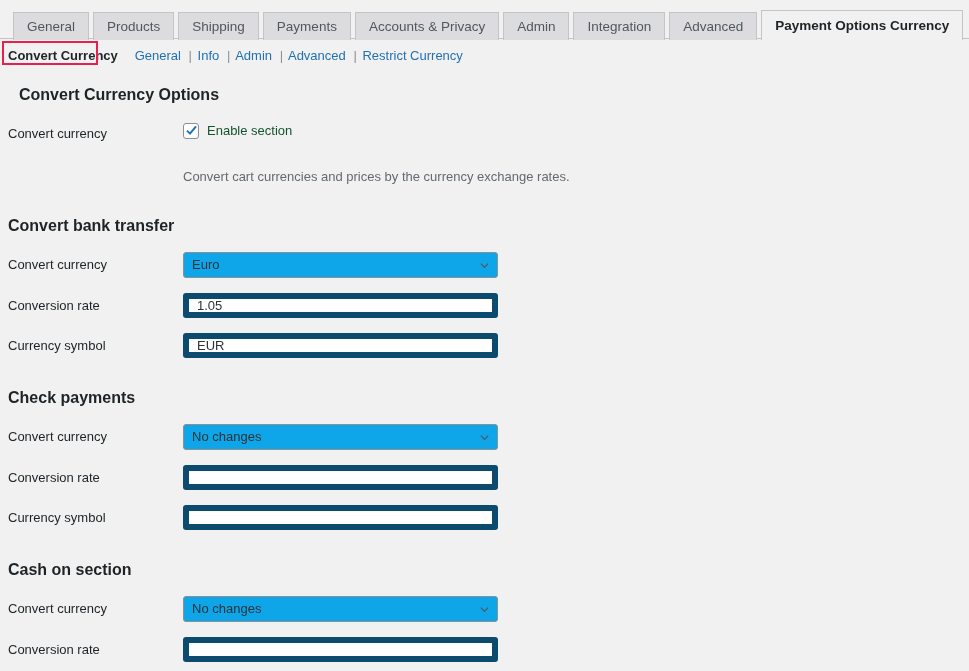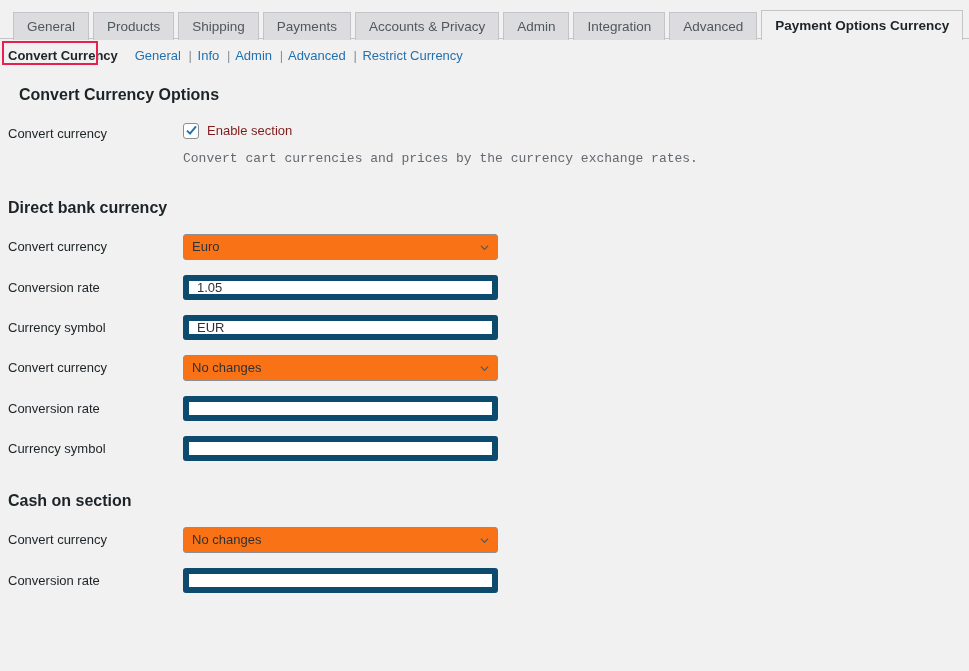--- a/index.html
+++ b/index.html
@@ -159,21 +159,21 @@
     position: relative;
     width: 315px;
     height: 26px;
   }
   .wc-select {
     width: 315px;
     height: 26px;
     box-sizing: border-box;
     border: 1px solid #8c8f94;
     border-radius: 3px;
-    background: #f97316;
+    background: #0ea5e9;
     color: #2c3338;
     font-family: "Liberation Sans", sans-serif;
     font-size: 13px;
     padding: 0 28px 0 8px;
     line-height: 24px;
     white-space: nowrap;
     overflow: hidden;
     cursor: pointer;
   }
   .chevron {
@@ -206,29 +206,28 @@
   .wc-checkbox svg {
     position: absolute;
     left: 1px;
     top: 0px;
     width: 13px;
     height: 13px;
   }
   .checkbox-label {
     margin-left: 8px;
     font-size: 13px;
-    color: #7f1d1d;
+    color: #14532d;
     cursor: pointer;
   }
   .field-desc {
-    margin-top: 10px;
+    margin-top: 28px;
     font-size: 13px;
     color: #646970;
     line-height: 1.5;
-    font-family: Liberation Mono, monospace;
   }
 </style>
 </head>
 <body>
 
 <div class="tab-bar">
   <div class="tab-strip">
     <div class="tab">General</div>
     <div class="tab">Products</div>
     <div class="tab">Shipping</div>
@@ -268,21 +267,21 @@
           <svg viewBox="0 0 13 13" aria-hidden="true">
               <path d="M2 6.6 L5 9.6 L11 2.4" fill="none" stroke="#2271b1" stroke-width="2"></path>
             </svg>
         </span>
         <span class="checkbox-label">Enable section</span>
       </div>
       <div class="field-desc">Convert cart currencies and prices by the currency exchange rates.</div>
     </div>
   </div>
 
-  <h3 class="gateway-title">Direct bank currency</h3>
+  <h3 class="gateway-title">Convert bank transfer</h3>
 
   <div class="field-row">
     <div class="field-label">Convert currency</div>
     <div class="field-control">
       <div class="wc-select-wrap">
         <div class="wc-select">Euro</div>
         <span class="chevron">
           <svg viewBox="0 0 10 10">
               <path d="M1 3 L5 7 L9 3" fill="none" stroke="#50575e" stroke-width="1.3"></path>
             </svg>
@@ -298,20 +297,21 @@
     </div>
   </div>
 
   <div class="field-row">
     <div class="field-label">Currency symbol</div>
     <div class="field-control">
       <input class="wc-input" type="text" value="EUR" style="">
     </div>
   </div>
 
+  <h3 class="gateway-title">Check payments</h3>
 
   <div class="field-row">
     <div class="field-label">Convert currency</div>
     <div class="field-control">
       <div class="wc-select-wrap">
         <div class="wc-select">No changes</div>
         <span class="chevron">
           <svg viewBox="0 0 10 10">
               <path d="M1 3 L5 7 L9 3" fill="none" stroke="#50575e" stroke-width="1.3"></path>
             </svg>

